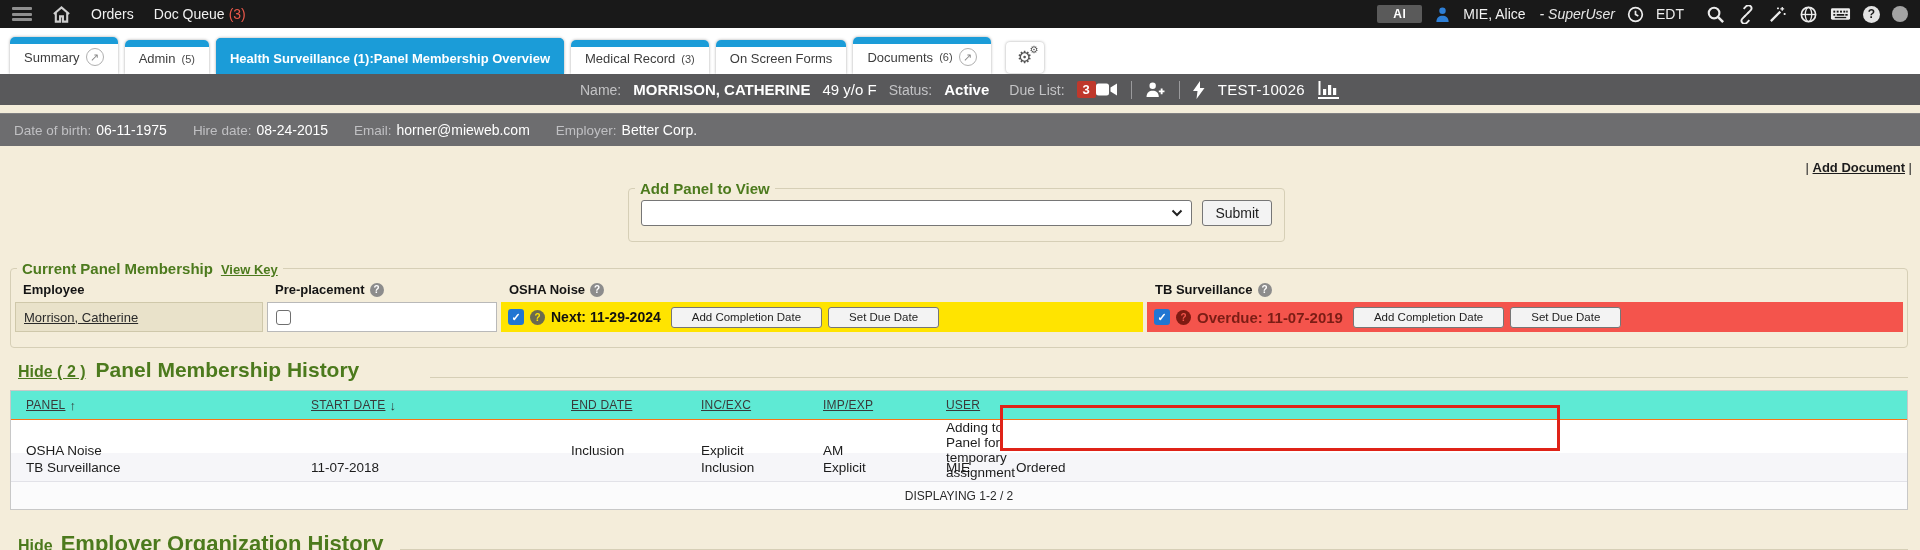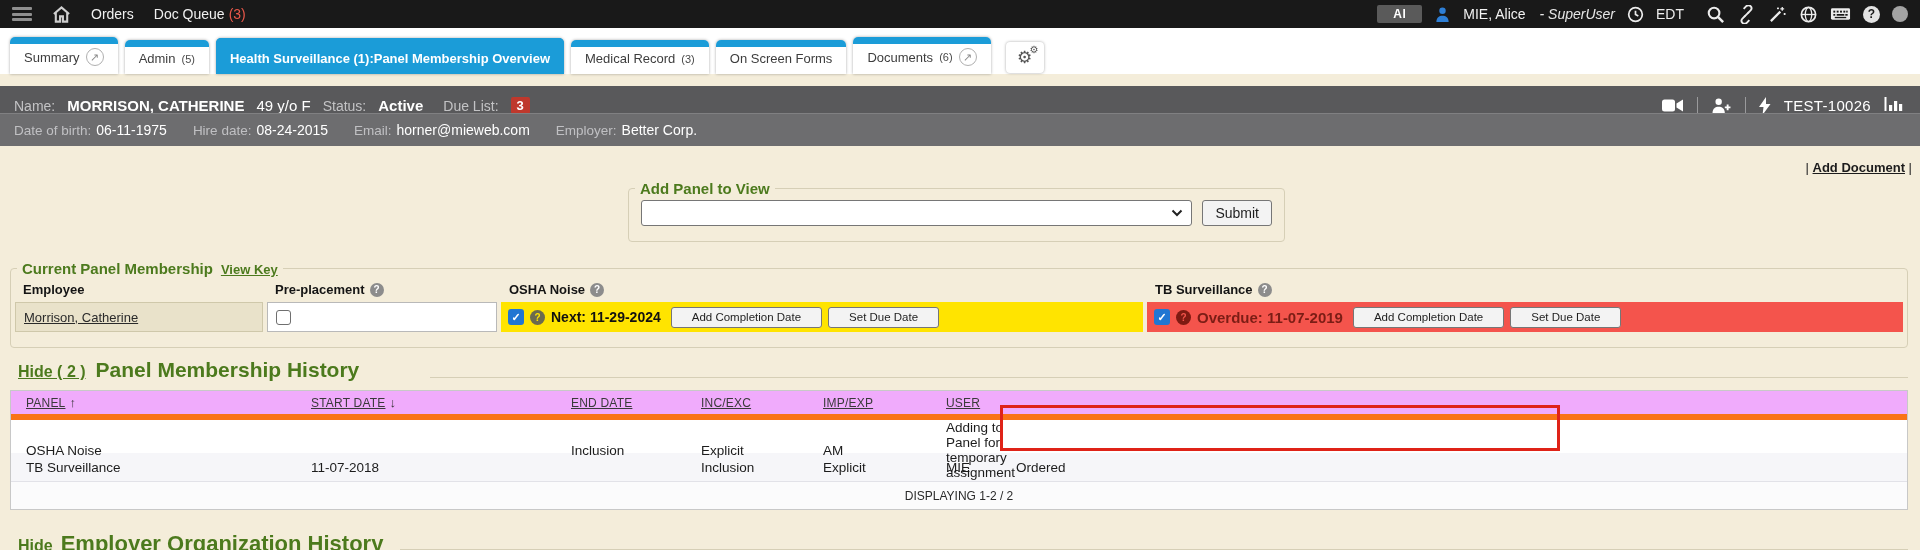--- a/index.html
+++ b/index.html
@@ -26,21 +26,21 @@
   .tab { position:relative; background:#fff; border-radius:5px 5px 0 0; box-shadow:0 0 3px rgba(0,0,0,.35); margin-right:7px; padding:11px 14px 8px; font-size:13px; color:#3d3d3d; display:flex; align-items:center; gap:6px; cursor:pointer; overflow:hidden; }
   .tab::before { content:""; position:absolute; top:0; left:0; right:0; height:7px; background:#1b9cd8; }
   .tab .tab-count { font-size:11px; color:#4a4a4a; }
   .tab.active { background:#1b9cd8; color:#fff; font-weight:bold; padding-top:13px; }
   .popout { width:18px; height:18px; border-radius:50%; border:1px solid #b0b0b0; color:#8a8a8a; font-size:11px; display:inline-flex; align-items:center; justify-content:center; background:#fff; }
   .tab-gear { margin-left:8px; margin-bottom:1px; background:#fff; border:none; border-radius:4px; box-shadow:0 0 3px rgba(0,0,0,.35); width:38px; height:31px; color:#555; cursor:pointer; position:relative; }
   .tab-gear .g1 { font-size:17px; line-height:1; }
   .tab-gear .g2 { position:absolute; top:3px; right:5px; font-size:10px; line-height:1; }
 
   
-  .pbar1 { position:absolute; top:86px; left:0; right:0; height:39px; background:#59595b; display:flex; align-items:center; justify-content:space-between; padding:0 14px; }
+  .pbar1 { position:absolute; top:74px; left:0; right:0; height:31px; background:#59595b; display:flex; align-items:center; justify-content:center; padding:0 14px; }
   .pbar1 .pleft { display:flex; align-items:center; gap:12px; }
   .plabel { color:#c3c3c5; font-size:14px; }
   .pval-bold { color:#fff; font-weight:bold; font-size:15px; }
   .pval { color:#fff; font-size:15px; }
   .sp30 { }
   .due-badge { background:#bf382c; color:#fff; font-weight:bold; font-size:13px; padding:1px 6px; border-radius:2px; cursor:pointer; }
   .pbar1 .pright { display:flex; align-items:center; gap:13px; color:#fff; }
   .vdiv { width:1px; height:18px; background:#9a9a9c; }
   .chart-id { font-size:15px; color:#fff; letter-spacing:.3px; }
 
@@ -86,21 +86,21 @@
   
   .hist-title { position:absolute; left:18px; top:358px; display:flex; align-items:baseline; gap:10px; }
   .hide-link { color:#4c7a1d; font-size:16px; font-weight:bold; text-decoration:underline; cursor:pointer;text-align:right; }
   .green-h2 { color:#4c7a1d; font-size:21px; font-weight:bold; }
   .legend-line { position:absolute; height:1px; background:#d6cfb6; }
   .hl-hist { top:377px; left:430px; right:12px; }
 
   .hist-table { position:absolute; left:10px; top:390px; width:1898px; background:#fff; border:1px solid #c8c8c8; }
   .h-grid { display:grid; grid-template-columns:285px 260px 130px 122px 123px 70px 1fr; }
   .h-grid > div { padding-left:15px; display:flex; align-items:center; }
-  .h-head { height:29px; background:#f0abfc; border-bottom:6px solid #f97316; }
+  .h-head { height:29px; background:#5eead4; border-bottom:1px solid #f97316; }
   .h-head .h-col { font-size:12px; color:#3a3a3a; letter-spacing:.2px; gap:4px; cursor:pointer; }
   .h-col span.lbl { text-decoration:underline; }
   .sort-ico { font-size:13px; font-weight:bold; color:#333; }
   .h-row1 { height:33px; }
   .h-row2 { height:28px; background:#f6f6f9; }
   .h-grid .h-cell { font-size:13.5px; color:#1c1c1c; }
   .h-foot { height:28px; background:#fbfbfc; border-top:1px solid #e2e2e8; display:flex; align-items:center; justify-content:center; font-size:12px; color:#2a2a2a; }
   .red-box { position:absolute; left:1000px; top:405px; width:560px; height:46px; border:3px solid #df2318; pointer-events:none; }
 
   .emp-title { position:absolute; left:18px; top:531px; display:flex; align-items:baseline; gap:8px; }

